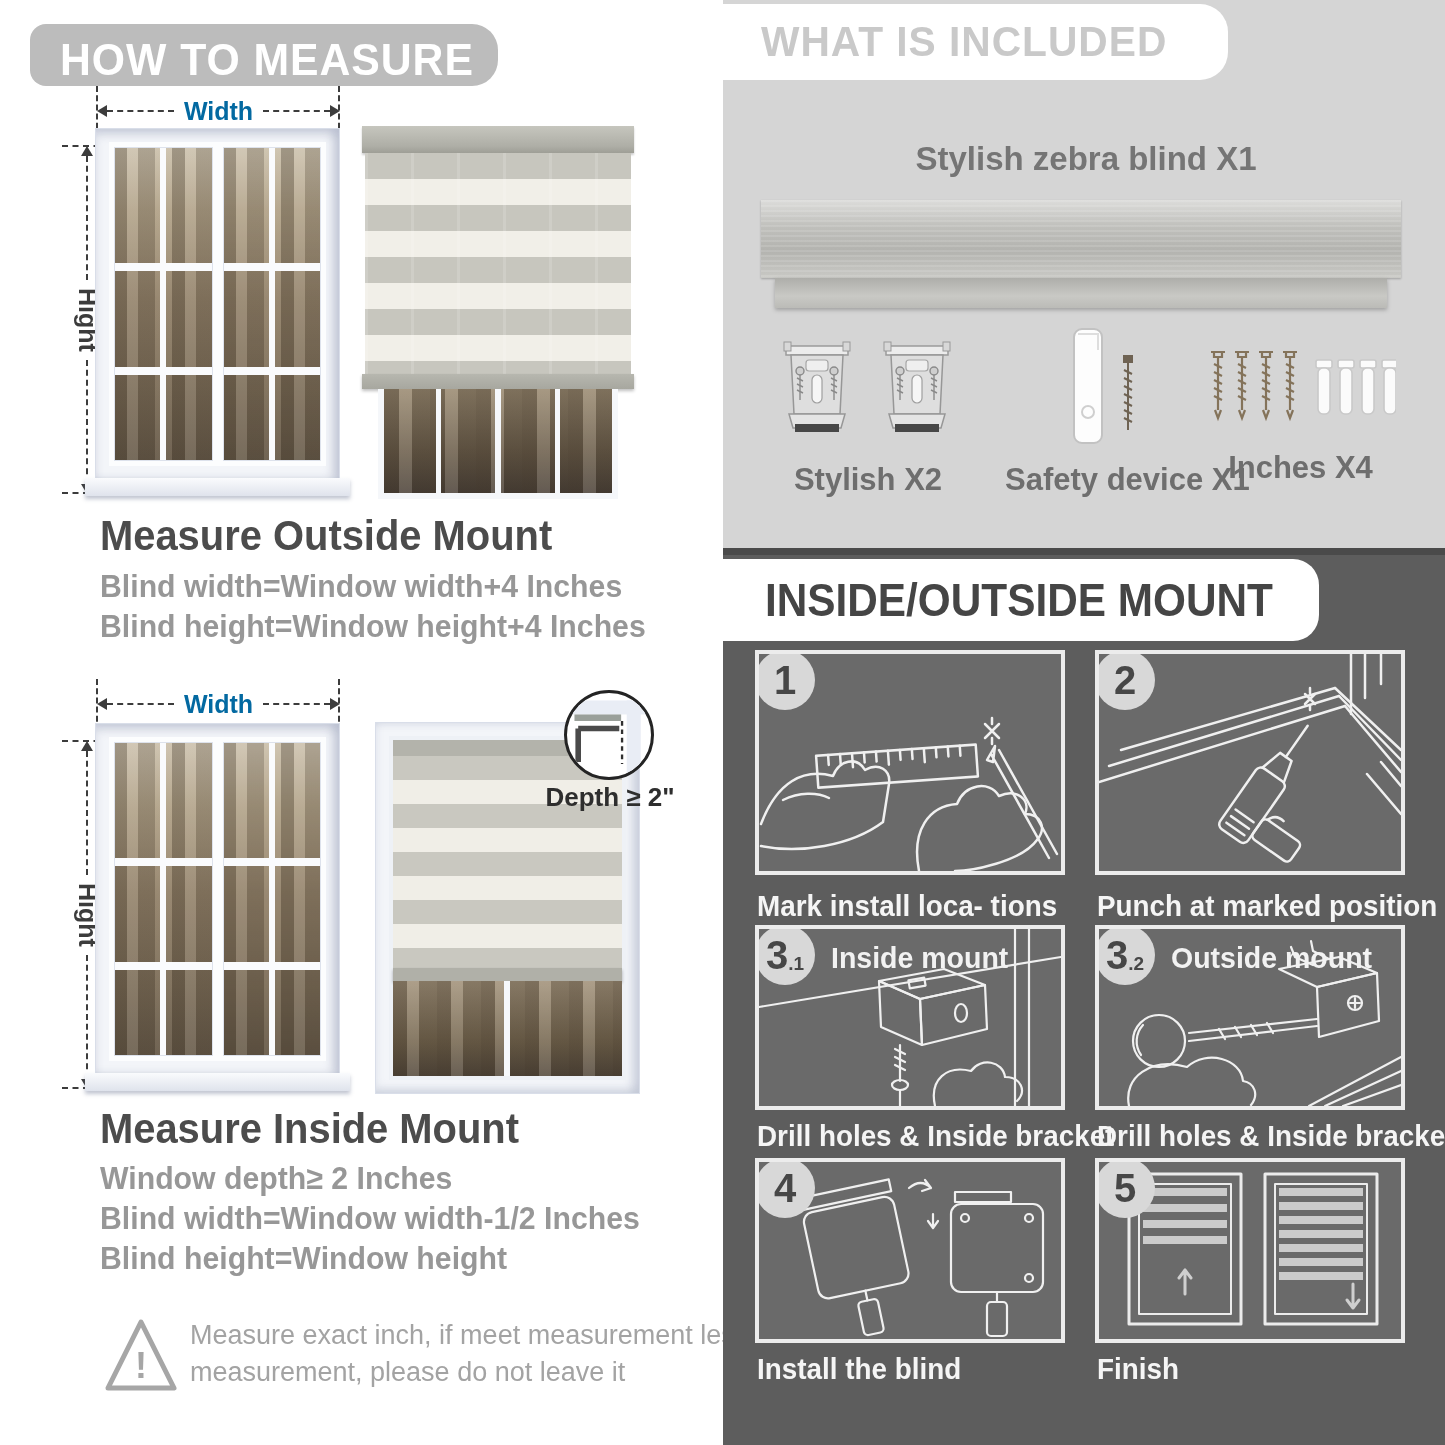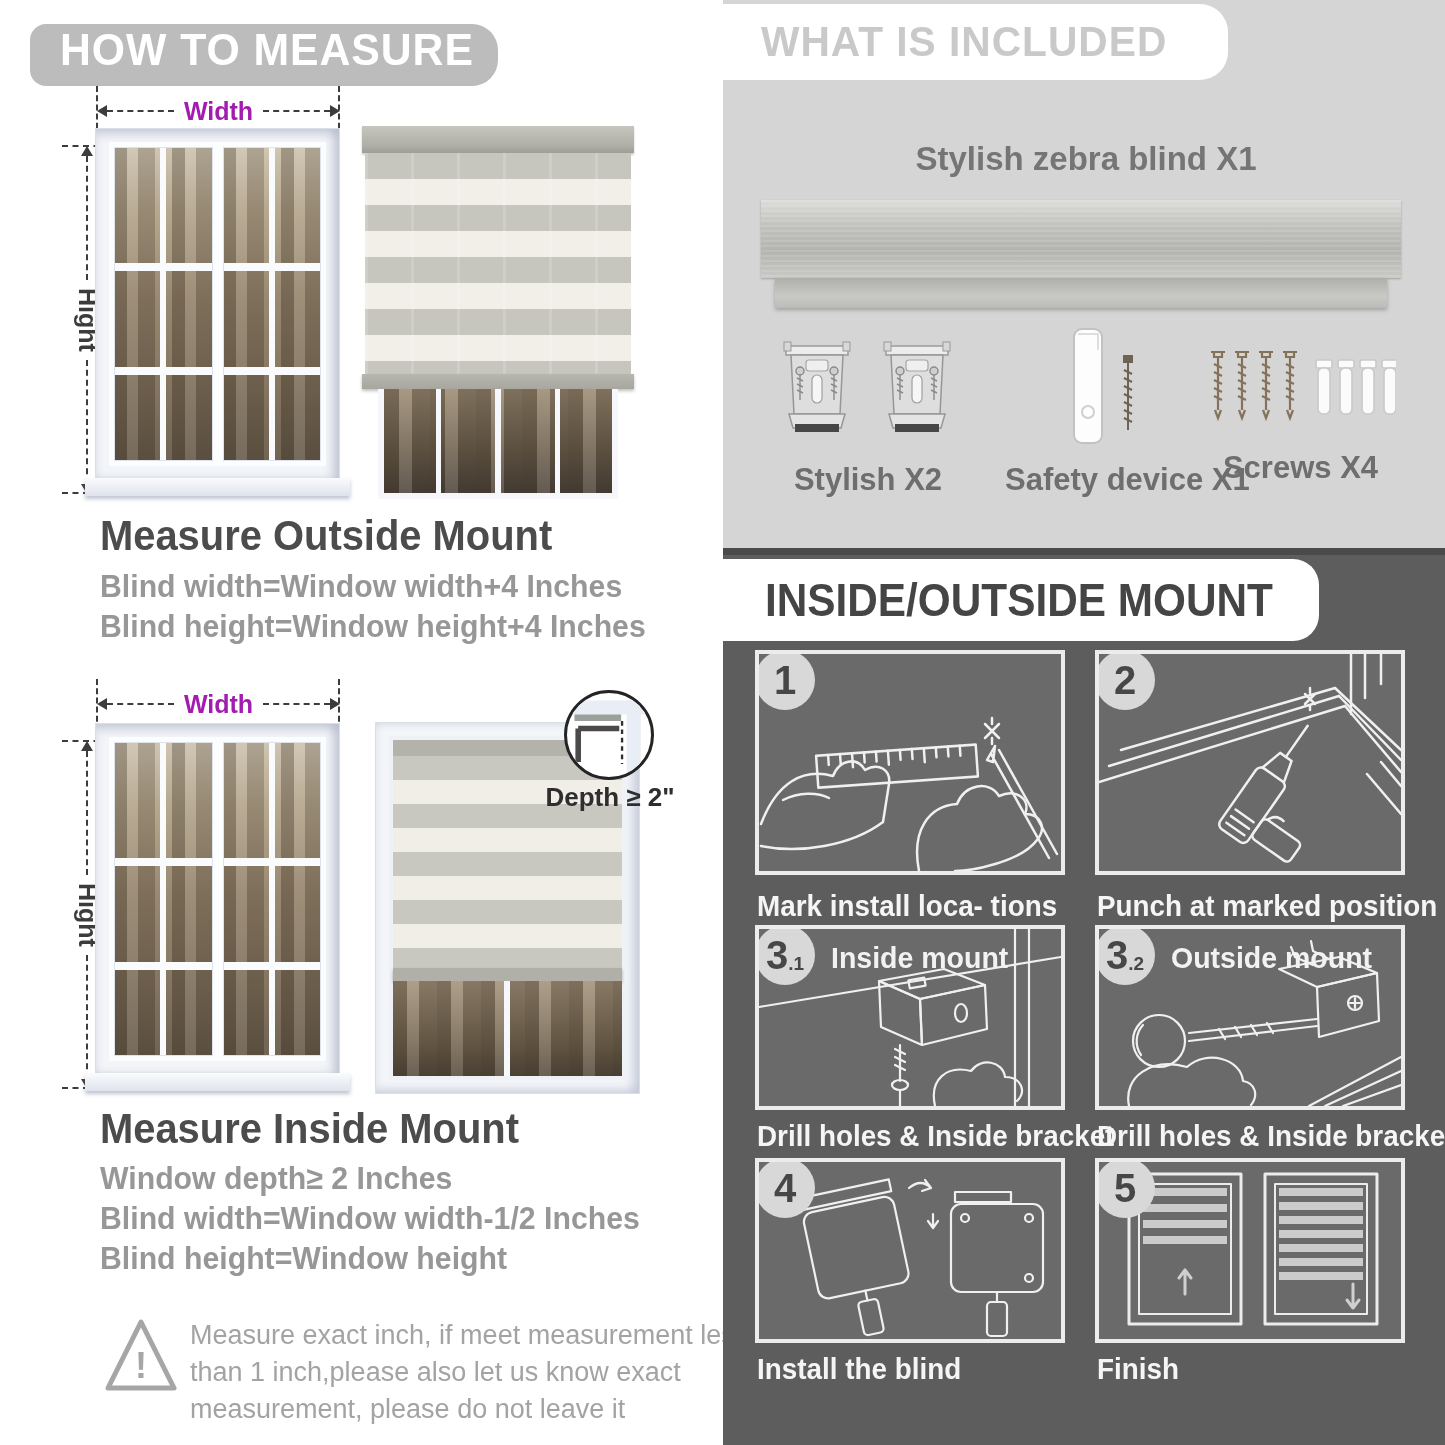--- a/index.html
+++ b/index.html
@@ -1,30 +1,30 @@
 <!DOCTYPE html>
 <html><head>
 <meta charset="utf-8">
 <style>
   html,body{margin:0;padding:0;background:#fff;}
   #page{position:relative;width:1445px;height:1445px;background:#ffffff;
         font-family:"Liberation Sans",sans-serif;overflow:hidden;}
 
   
   .left-banner{position:absolute;left:30px;top:24px;width:468px;height:62px;background:#bcbcbc;
-    border-radius:16px 26px 26px 16px;display:flex;align-items:flex-start;padding-left:30px;box-sizing:border-box;}
+    border-radius:16px 26px 26px 16px;display:flex;align-items:flex-end;padding-left:30px;box-sizing:border-box;}
   .left-banner span{color:#ffffff;font-weight:bold;font-size:45px;letter-spacing:1px;
     transform:scaleX(.95);transform-origin:left center;white-space:nowrap;}
 
   
   .harrow{position:absolute;display:flex;align-items:center;height:22px;}
   .harrow .hline{flex:1;border-top:2px dashed #3c3c3c;height:0;}
   .tri-l{width:0;height:0;border-top:6px solid transparent;border-bottom:6px solid transparent;border-right:10px solid #3c3c3c;}
   .tri-r{width:0;height:0;border-top:6px solid transparent;border-bottom:6px solid transparent;border-left:10px solid #3c3c3c;}
-  .harrow .hlabel{padding:0 10px;font-size:25px;font-weight:bold;color:#a21caf;white-space:nowrap;}
+  .harrow .hlabel{padding:0 10px;font-size:25px;font-weight:bold;color:#0369a1;white-space:nowrap;}
   .vtick{position:absolute;width:0;border-left:2px dashed #3c3c3c;}
   .htick{position:absolute;height:0;border-top:2px dashed #3c3c3c;}
   .varrow{position:absolute;display:flex;flex-direction:column;align-items:center;width:26px;}
   .varrow .vline{flex:1;border-left:2px dashed #3c3c3c;width:0;}
   .tri-u{width:0;height:0;border-left:6px solid transparent;border-right:6px solid transparent;border-bottom:10px solid #3c3c3c;}
   .tri-d{width:0;height:0;border-left:6px solid transparent;border-right:6px solid transparent;border-top:10px solid #3c3c3c;}
   .varrow .vlabel{writing-mode:vertical-rl;font-size:25px;font-weight:bold;color:#3c3c3c;padding:8px 0;}
 
   
   .window{position:absolute;}
@@ -215,21 +215,20 @@
     <div class="mline" style="left:100px;top:1160px;">Window depth≥ 2 Inches</div>
     <div class="mline" style="left:100px;top:1200px;">Blind width=Window width-1/2 Inches</div>
     <div class="mline" style="left:100px;top:1240px;">Blind height=Window height</div>
 
     <svg style="position:absolute;left:103px;top:1315px;" width="76" height="82" viewBox="0 0 76 82">
       <path d="M38,7 L71,73 L5,73 Z" fill="none" stroke="#a6a6a6" stroke-width="5" stroke-linejoin="round"></path>
       <text x="38" y="63" text-anchor="middle" font-size="36" font-weight="bold" fill="#a6a6a6">!</text>
     </svg>
     <div class="warn-text">
       <div>Measure exact inch, if meet measurement less</div>
-      <div>than 1 inch,please also let us know exact</div>
       <div>measurement, please do not leave it</div>
     </div>
   </section>
 
   <section class="rtop">
     <div class="rtop-banner">
       <span>WHAT IS INCLUDED</span>
     </div>
 
     <div class="product-label">Stylish zebra blind X1</div>
@@ -337,21 +336,21 @@
           <g transform="translate(162,0)">
               <rect x="-8" y="16" width="16" height="8" rx="2"></rect>
               <rect x="-6" y="24" width="12" height="46" rx="5"></rect>
             </g>
           <g transform="translate(184,0)">
               <rect x="-8" y="16" width="16" height="8" rx="2"></rect>
               <rect x="-6" y="24" width="12" height="46" rx="5"></rect>
             </g>
         </g>
       </svg>
-      <div class="ilabel">Screws X4</div>
+      <div class="ilabel">Inches X4</div>
     </div>
   </section>
 
   <section class="rbot">
     <div class="rbot-edge"></div>
     <div class="rbot-banner">
       <span>INSIDE/OUTSIDE MOUNT</span>
     </div>
 
     <div class="panel" style="left:32px;top:102px;height:225px;">

